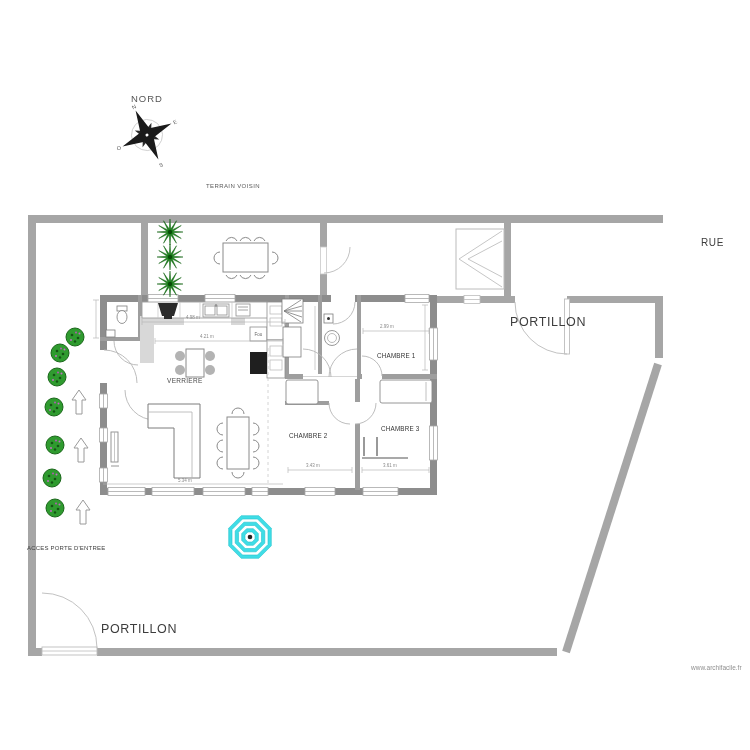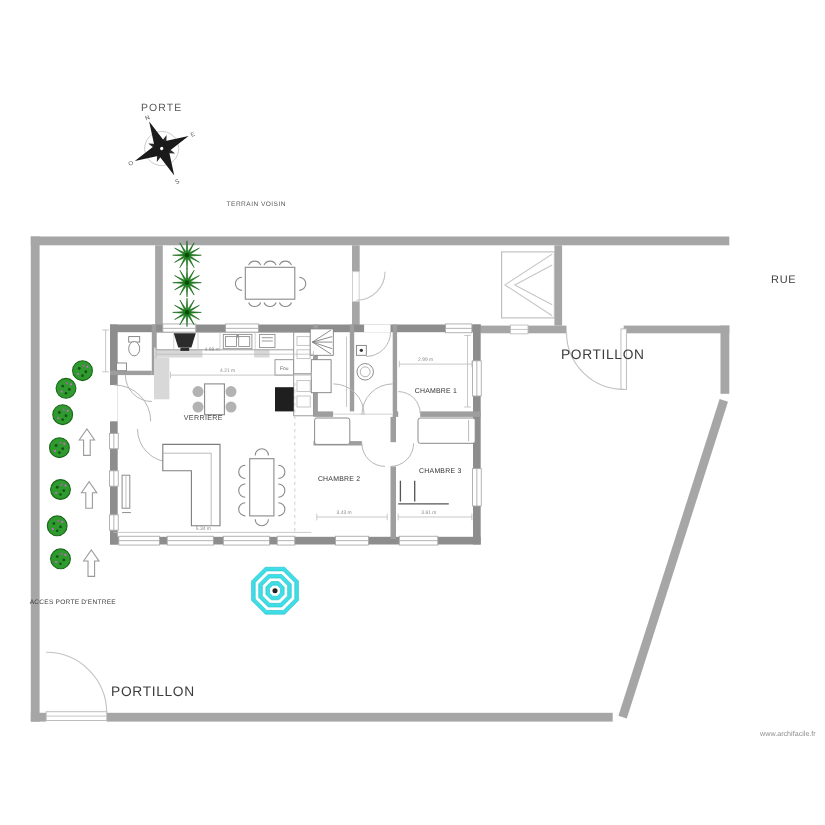--- a/index.html
+++ b/index.html
@@ -2,21 +2,21 @@
 <html><head>
 <meta charset="utf-8">
 <style>
   html,body{margin:0;padding:0;background:#ffffff;}
   #stage{position:relative;width:750px;height:750px;background:#fff;overflow:hidden;
          font-family:"Liberation Sans", sans-serif;}
   svg{position:absolute;left:0;top:0;}
   .lbl{position:absolute;color:#4a4a4a;white-space:nowrap;line-height:1;}
   .lbl-nord{left:120px;top:94px;width:54px;text-align:center;font-size:9.5px;color:#555;letter-spacing:1px;}
   .lbl-terrain{left:206px;top:183px;font-size:6px;color:#5a5a5a;letter-spacing:.4px;}
-  .lbl-rue{left:701px;top:250px;font-size:10px;color:#3d3d3d;letter-spacing:.6px;}
+  .lbl-rue{left:701px;top:238px;font-size:10px;color:#3d3d3d;letter-spacing:.6px;}
   .lbl-portillon-top{left:510px;top:316px;font-size:12.5px;color:#3d3d3d;letter-spacing:.6px;}
   .lbl-portillon-bottom{left:101px;top:623px;font-size:12.5px;color:#3d3d3d;letter-spacing:.6px;}
   .lbl-acces{left:27px;top:545px;font-size:6px;color:#3f3f3f;letter-spacing:.2px;}
   .lbl-verriere{left:167px;top:378px;font-size:6.5px;color:#4a4a4a;letter-spacing:.3px;}
   .lbl-room{font-size:6.3px;color:#333;letter-spacing:.2px;}
   .lbl-ch1{left:377px;top:353px;}
   .lbl-ch2{left:289px;top:433px;}
   .lbl-ch3{left:381px;top:426px;}
   .lbl-watermark{left:691px;top:665px;font-size:6.5px;color:#8f8f8f;}
   .dim{position:absolute;font-size:4.5px;color:#8a8a8a;white-space:nowrap;}
@@ -371,21 +371,21 @@
     <polygon points="9.2,-9.2 4.5,0 9.2,9.2 0,4.5 -9.2,9.2 -4.5,0 -9.2,-9.2 0,-4.5" fill="#2a2a2a"></polygon>
     <polygon points="0,-27 5,-5 27,0 5,5 0,27 -5,5 -27,0 -5,-5" fill="#1a1a1a"></polygon>
     <circle r="1.5" fill="#ffffff"></circle>
     <text x="0" y="-29" font-size="5.5" fill="#555" text-anchor="middle">N</text>
     <text x="31" y="2" font-size="5.5" fill="#555" text-anchor="middle">E</text>
     <text x="0" y="35" font-size="5.5" fill="#555" text-anchor="middle">S</text>
     <text x="-31" y="2" font-size="5.5" fill="#555" text-anchor="middle">O</text>
   </g>
 </svg>
 
-<div class="lbl lbl-nord">PORTE</div>
+<div class="lbl lbl-nord">NORD</div>
 <div class="lbl lbl-terrain">TERRAIN VOISIN</div>
 <div class="lbl lbl-rue">RUE</div>
 <div class="lbl lbl-portillon-top">PORTILLON</div>
 <div class="lbl lbl-portillon-bottom">PORTILLON</div>
 <div class="lbl lbl-acces">ACCES PORTE D'ENTREE</div>
 <div class="lbl lbl-verriere">VERRIERE</div>
 <div class="lbl lbl-room lbl-ch1">CHAMBRE 1</div>
 <div class="lbl lbl-room lbl-ch2">CHAMBRE 2</div>
 <div class="lbl lbl-room lbl-ch3">CHAMBRE 3</div>
 <div class="lbl lbl-watermark">www.archifacile.fr</div>

